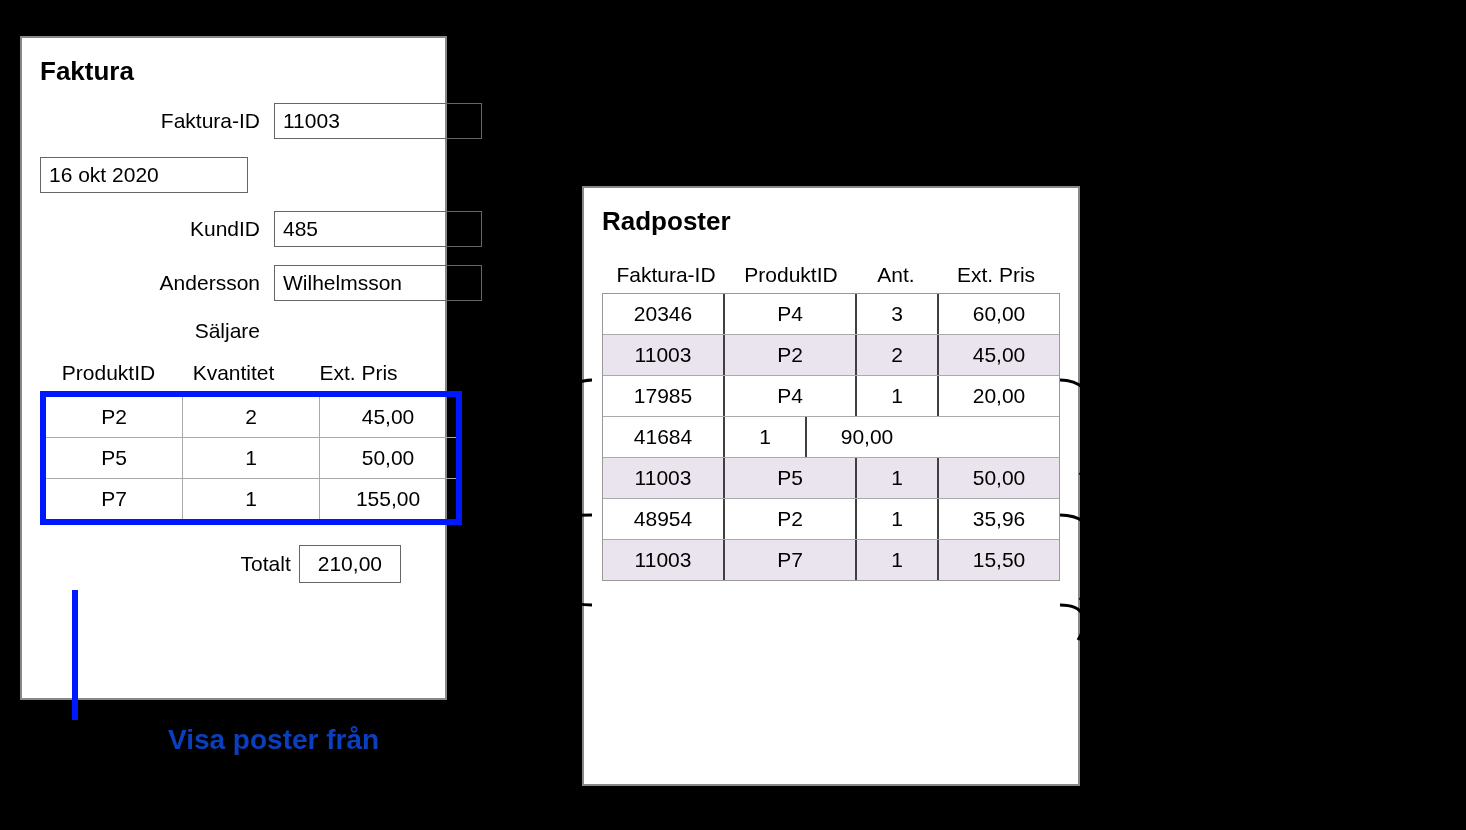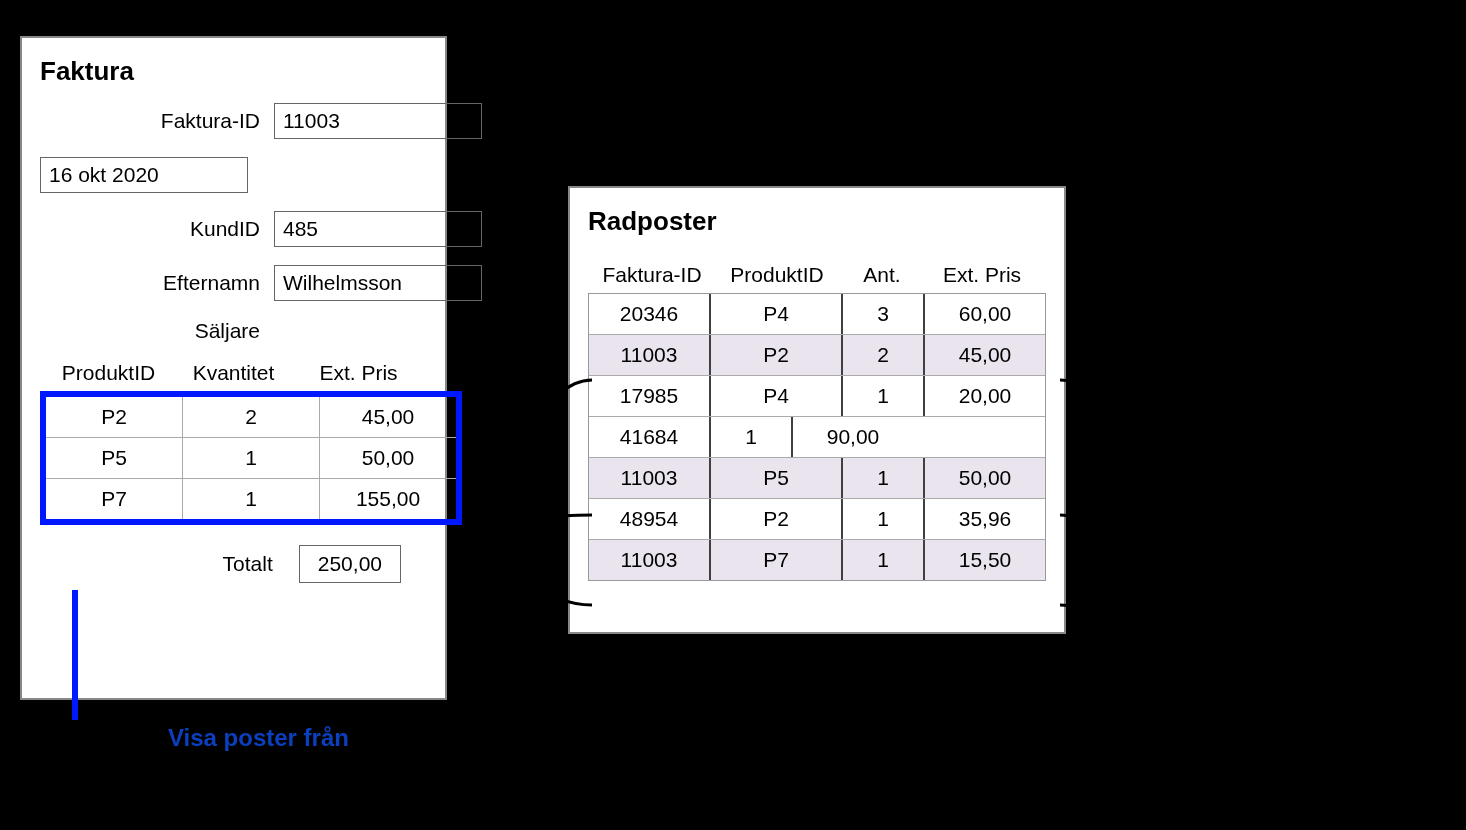--- a/index.html
+++ b/index.html
@@ -12,38 +12,38 @@
   .fval{flex:0 0 190px;border:1px solid #666;padding:4px 8px;height:26px;line-height:26px}
   
   .inv-table{margin-top:6px}
   .inv-head{display:flex;justify-content:space-around;padding:0 6px 6px 6px}
   .inv-head>div{flex:1;text-align:center}
   .inv-box{border:6px solid #0018ff;width:410px;margin:0 auto}
   .inv-row{display:flex;border-top:1px solid #aaa}
   .inv-row:first-child{border-top:none}
   .inv-row>div{flex:1;text-align:center;padding:8px 0;border-left:1px solid #aaa}
   .inv-row>div:first-child{border-left:none}
-  .total-row{display:flex;justify-content:flex-end;align-items:center;margin-top:20px;padding-right:26px;gap:26px}
+  .total-row{display:flex;justify-content:flex-end;align-items:center;margin-top:20px;padding-right:26px;gap:8px}
   .total-box{border:1px solid #666;padding:6px 18px}
   
   .rad-table{margin-top:26px}
   .rad-head{display:flex;padding:0 4px 6px 4px}
   .rad-head>div{text-align:center}
   .rad-body{border:1px solid #999}
   .rad-row{display:flex;border-top:1px solid #aaa}
   .rad-row:first-child{border-top:none}
   .rad-row>div{text-align:center;padding:8px 0;border-left:2px solid #404040}
   .rad-row>div:first-child{border-left:none}
   .rad-row.hl{background:#eae4ee}
   .c-id{width:120px}
   .c-prod{width:130px}
   .c-ant{width:80px}
   .c-ext{width:120px}
   
-  .callout{position:absolute;color:#0a3fbf;font-weight:bold;font-size:24px}
+  .callout{position:absolute;color:#0a3fbf;font-weight:bold;font-size:28px}
   .stem{position:absolute;width:6px;background:#0018ff}
   
   .connector{position:absolute;stroke:#000;stroke-width:3;fill:none}
 </style>
 </head>
 <body>
 
 <div class="stage">
 
   <div class="panel" style="left:20px;top:36px;width:427px;height:664px">
@@ -54,21 +54,21 @@
       <div class="fval">11003</div>
     </div>
     <div class="field">
       <div class="fval">16 okt 2020</div>
     </div>
     <div class="field">
       <div class="flabel">KundID</div>
       <div class="fval">485</div>
     </div>
     <div class="field">
-      <div class="flabel">Efternamn</div>
+      <div class="flabel">Andersson</div>
       <div class="fval">Wilhelmsson</div>
     </div>
     <div class="field">
       <div class="flabel">Säljare</div>
     </div>
 
     <div class="inv-table">
       <div class="inv-head">
         <div>ProduktID</div>
         <div>Kvantitet</div>
@@ -86,29 +86,29 @@
             <div>50,00</div>
           </div>
           <div class="inv-row">
             <div>P7</div>
             <div>1</div>
             <div>155,00</div>
           </div>
         </div>
       <div class="total-row">
         <span>Totalt</span>
-        <span class="total-box">250,00</span>
+        <span class="total-box">210,00</span>
       </div>
     </div>
   </div>
 
   <div class="stem" style="left:72px;top:590px;height:130px"></div>
   <div class="callout" style="left:168px;top:724px">Visa poster från</div>
 
-  <div class="panel" style="left:568px;top:186px;width:498px;height:448px">
+  <div class="panel" style="left:582px;top:186px;width:498px;height:600px">
     <div class="title">Radposter</div>
     <div class="rad-table">
       <div class="rad-head">
         <div class="c-id">Faktura-ID</div>
         <div class="c-prod">ProduktID</div>
         <div class="c-ant">Ant.</div>
         <div class="c-ext">Ext. Pris</div>
       </div>
       <div class="rad-body" id="rad-body">
           <div class="rad-row">

